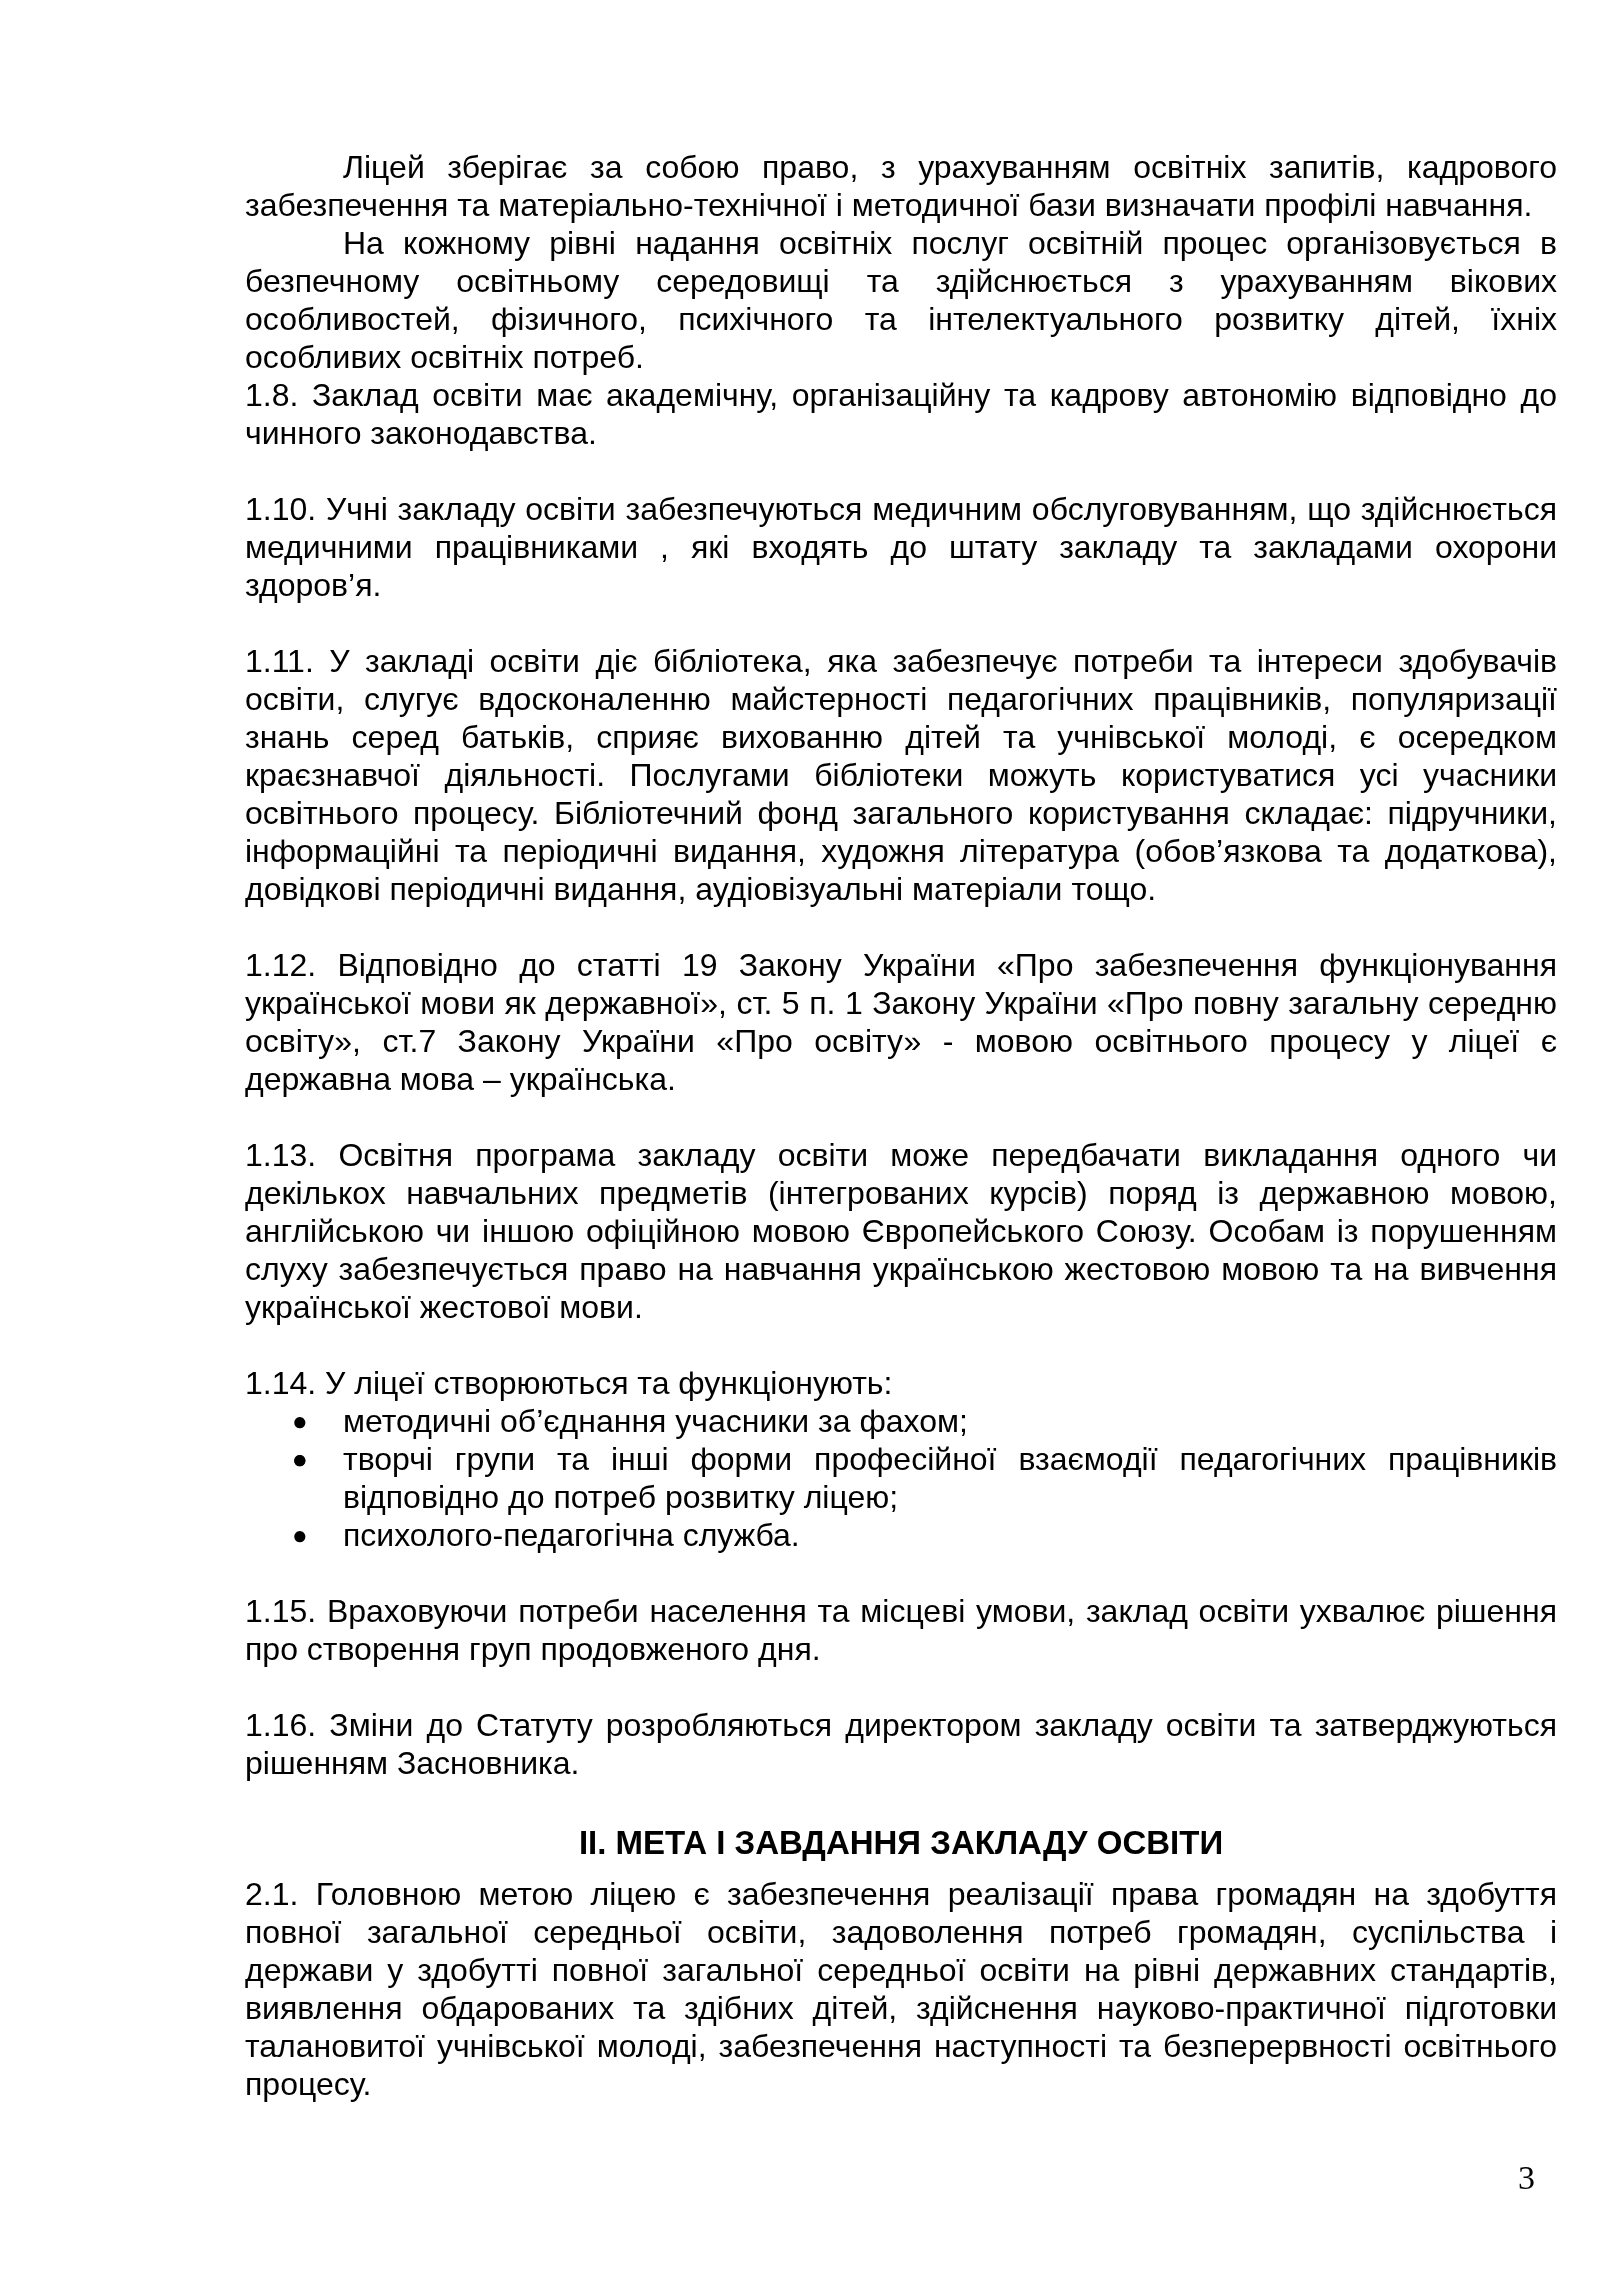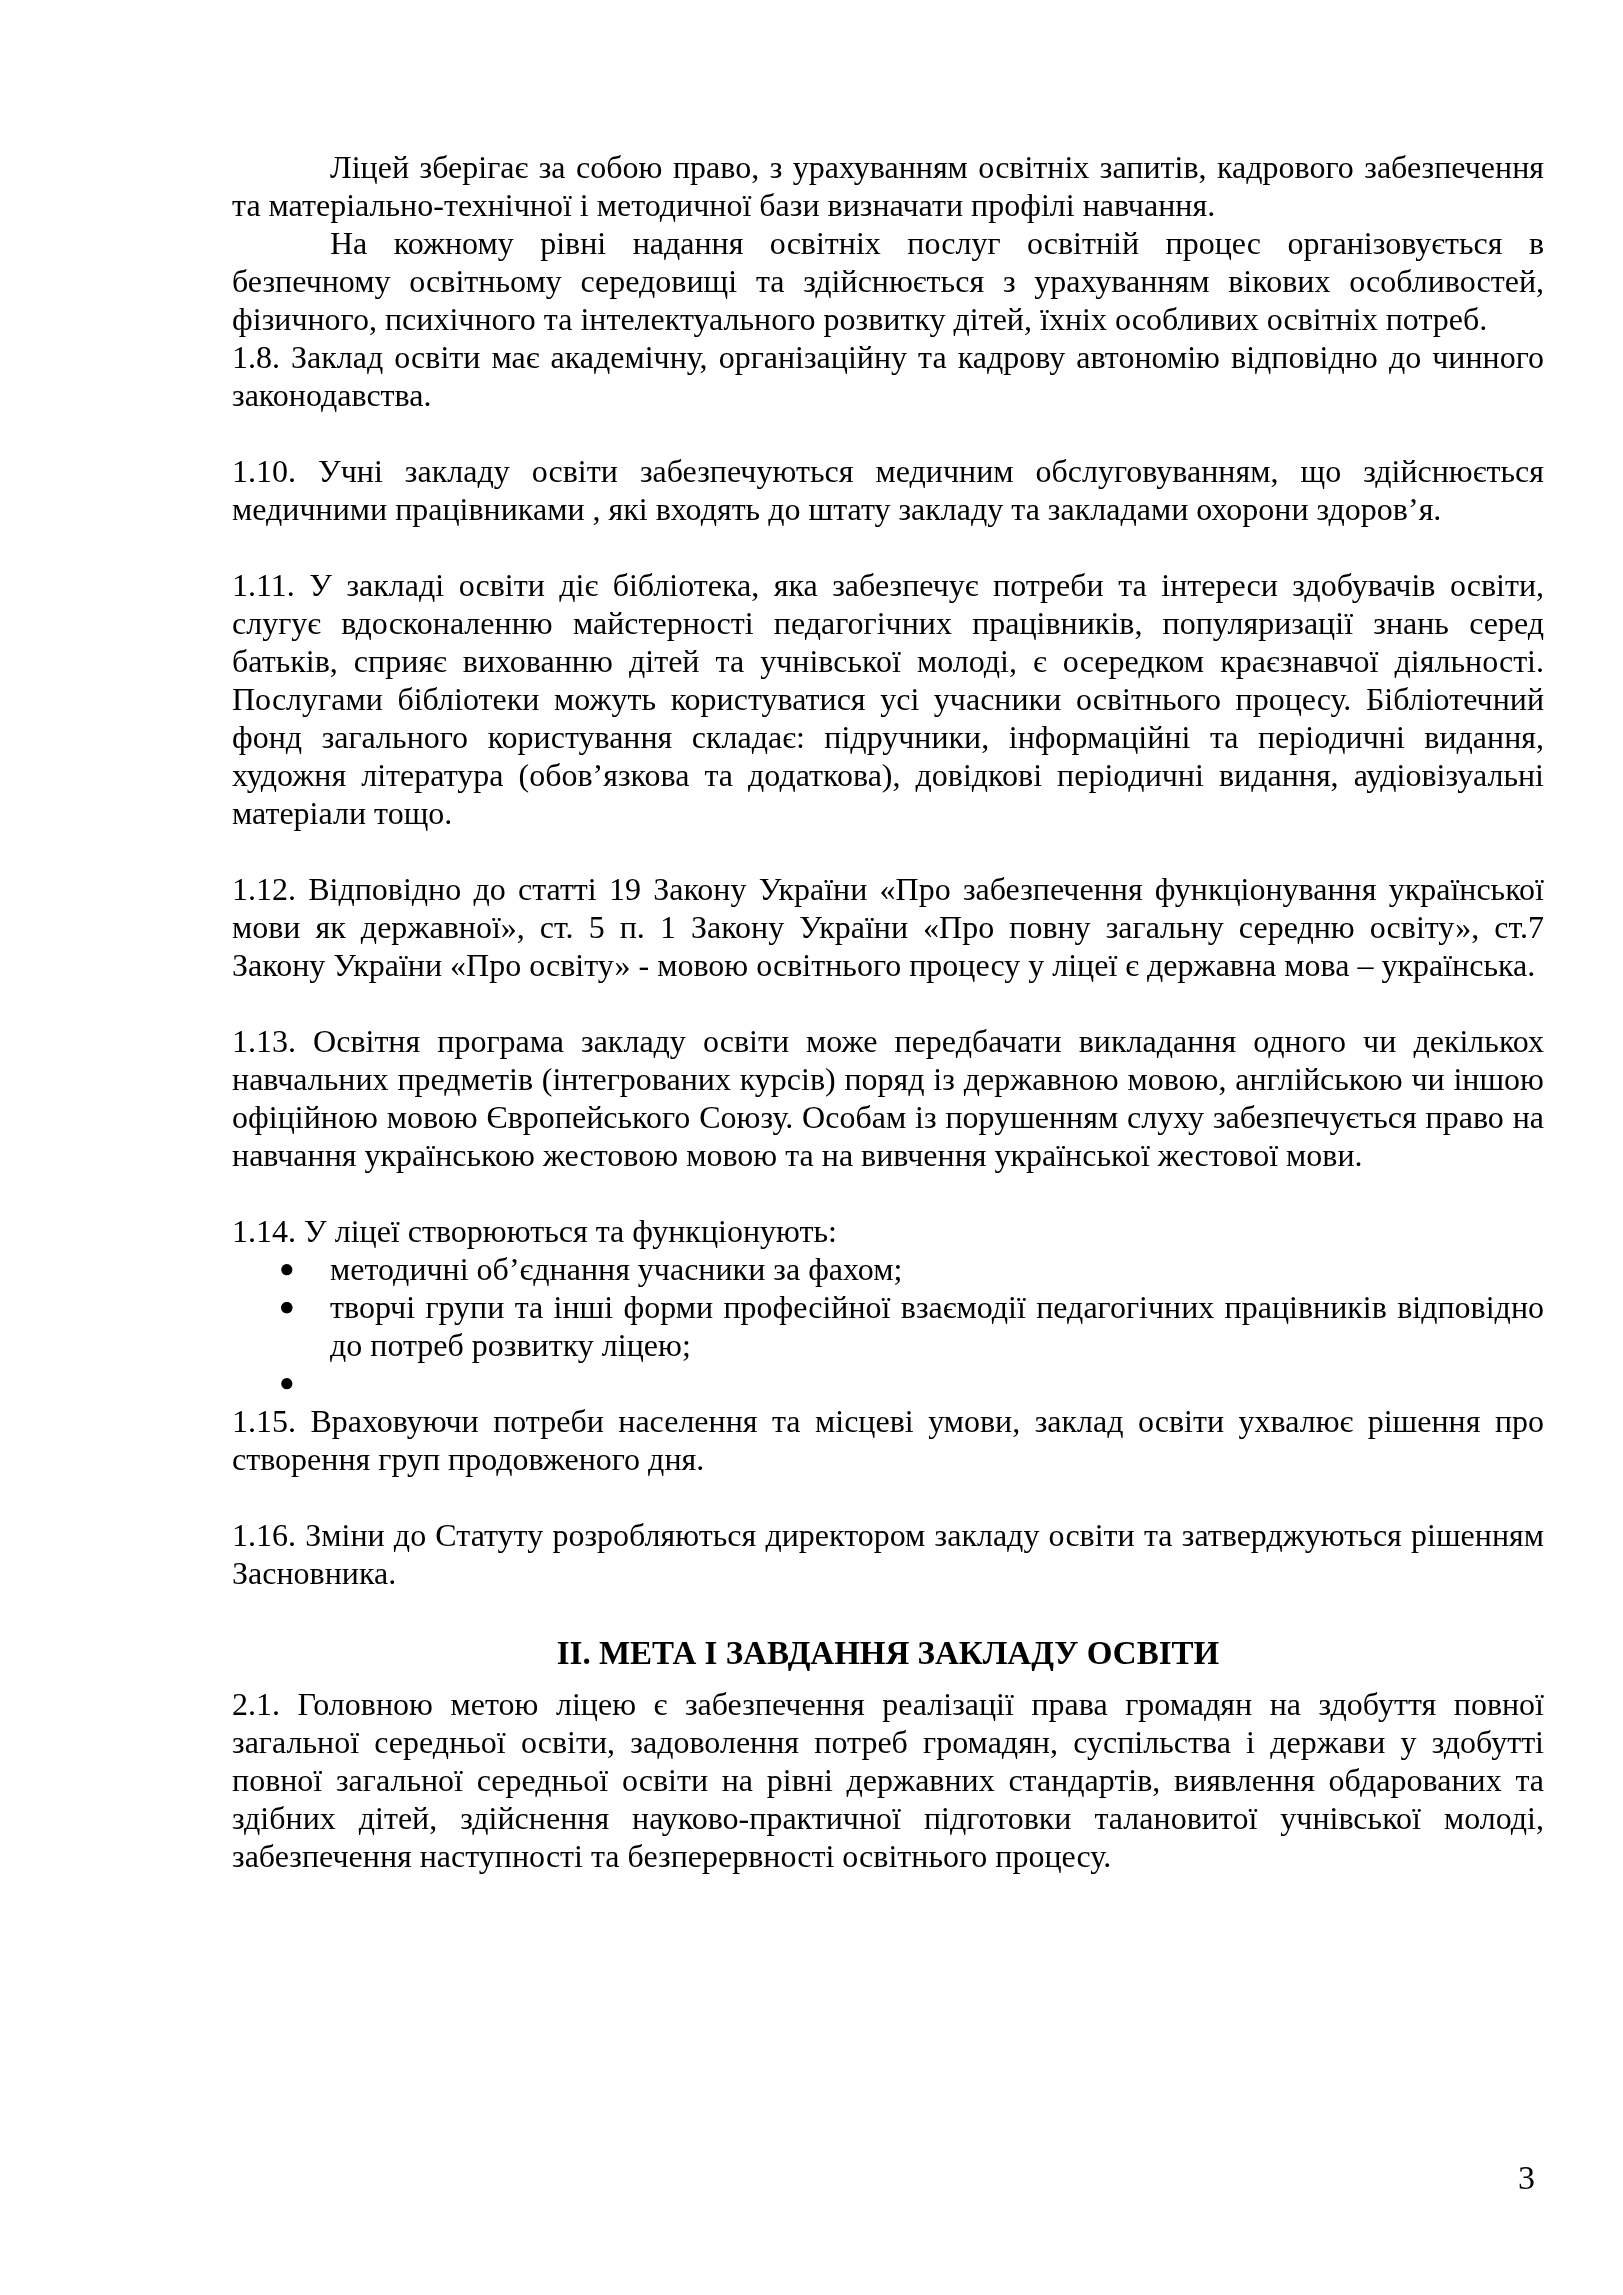--- a/index.html
+++ b/index.html
@@ -1,19 +1,19 @@
 <!DOCTYPE html>
 <html style="font-size:10.5px"><head>
 <meta charset="utf-8">
 <style>
   html, body { margin: 0; padding: 0; background: #ffffff; }
   body { width: 1623px; height: 2295px; position: relative; overflow: hidden; }
   .page {
-    position: absolute; left: 232px; top: 148px; width: 1312px;
-    font-family: Liberation Serif, serif;
+    position: absolute; left: 245px; top: 148px; width: 1312px;
+    font-family: Liberation Sans, sans-serif;
     font-size: 32px; line-height: 38px; color: #000;
   }
   p { margin: 0; text-align: justify; text-align-last: left; }
   .indent { text-indent: 98px; }
   .gap { margin-top: 38px; }
   ul.bullets { list-style: none; margin: 0; padding: 0; }
   ul.bullets li { position: relative; padding-left: 98px; text-align: justify; text-align-last: left; }
   ul.bullets li .bullet { position: absolute; left: 47px; top: 0; font-size: 26px; }
   h2.section {
     margin: 38px 0 0 0; padding: 0; text-align: center; font-weight: bold;
@@ -50,20 +50,21 @@
     </li>
     <li>
       <span class="bullet">●</span>
     </li>
     <li>
       <span class="bullet">●</span>
       <span>творчі групи та інші форми професійної взаємодії педагогічних працівників відповідно до потреб розвитку ліцею;</span>
     </li>
     <li>
       <span class="bullet">●</span>
+      <span>психолого-педагогічна служба.</span>
     </li>
   </ul>
 
   <p class="gap">1.15. Враховуючи потреби населення та місцеві умови, заклад освіти ухвалює рішення про створення груп продовженого дня.</p>
 
   <p class="gap">1.16. Зміни до Статуту розробляються директором закладу освіти та затверджуються рішенням Засновника.</p>
 
   <h2 class="section">ІІ. МЕТА І ЗАВДАННЯ ЗАКЛАДУ ОСВІТИ</h2>
 
   <p class="after-heading">2.1. Головною метою ліцею є забезпечення реалізації права громадян на здобуття повної загальної середньої освіти, задоволення потреб громадян, суспільства і держави у здобутті повної загальної середньої освіти на рівні державних стандартів, виявлення обдарованих та здібних дітей, здійснення науково-практичної підготовки талановитої учнівської молоді, забезпечення наступності та безперервності освітнього процесу.</p>

